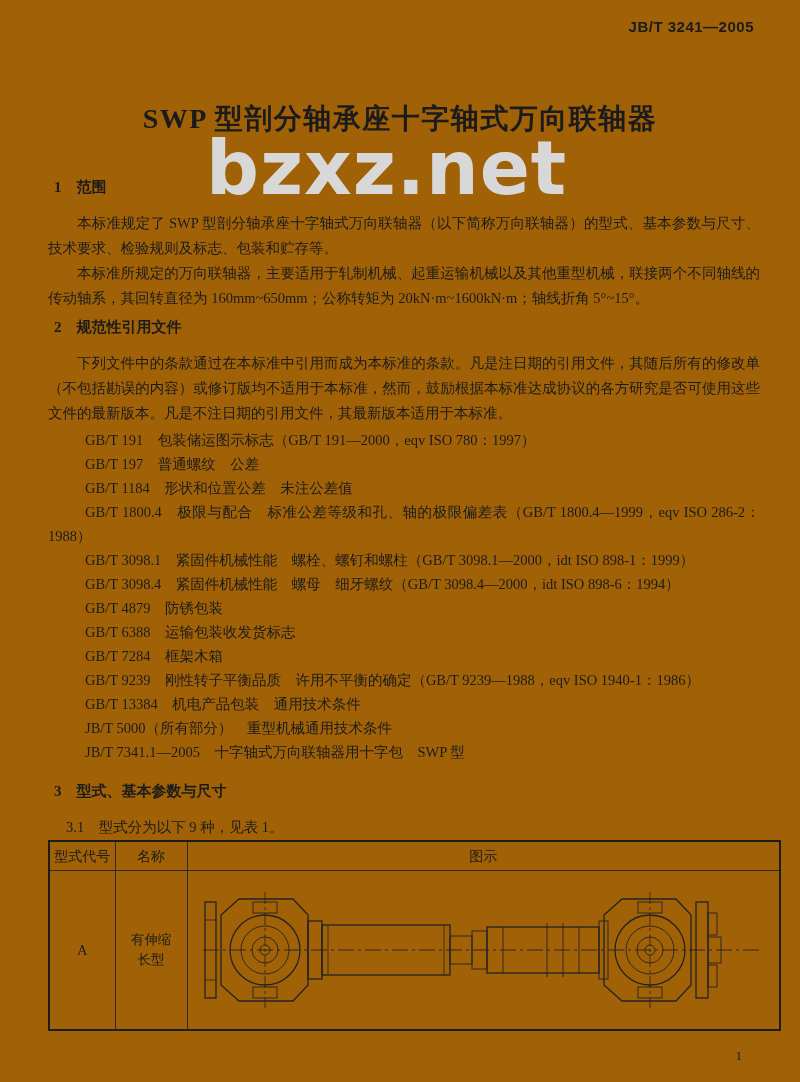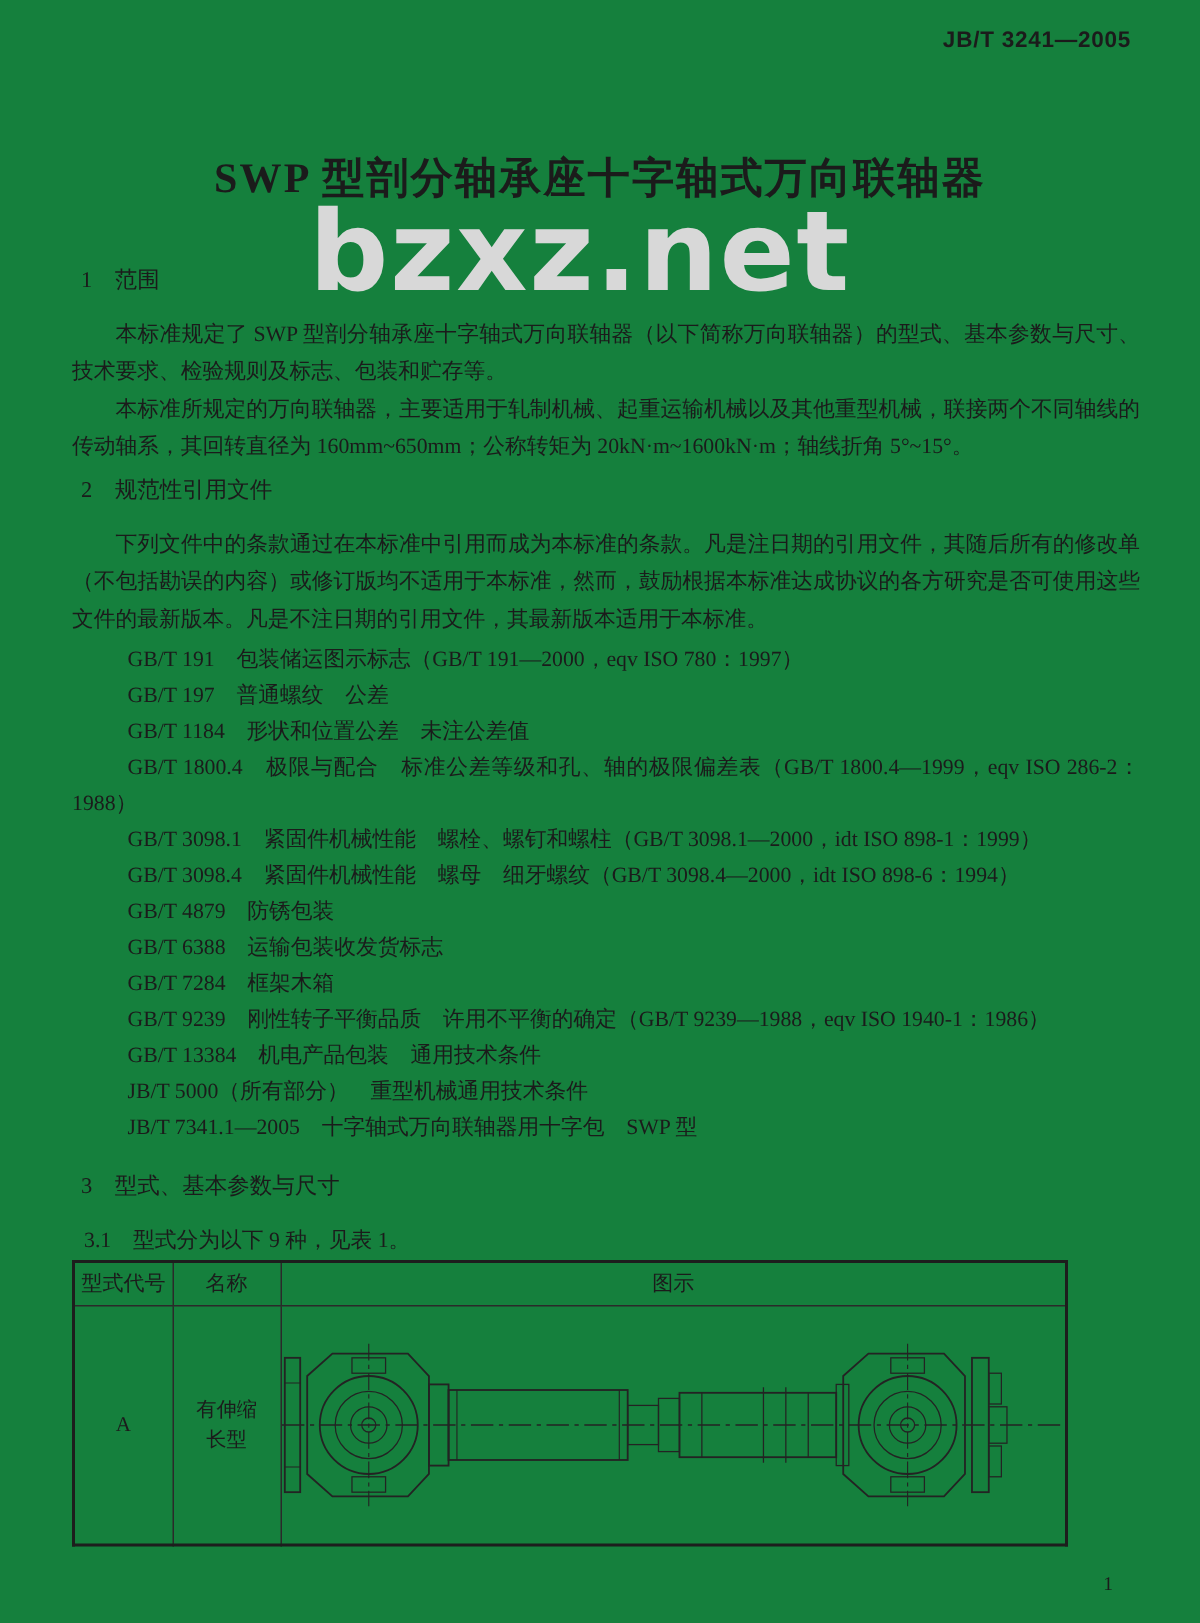--- a/index.html
+++ b/index.html
@@ -1,17 +1,17 @@
 <!DOCTYPE html>
 <html lang="zh"><head>
 <meta charset="utf-8">
 <style>
   html,body{margin:0;padding:0;background:#9a9a9a;}
   .page{
-    position:relative;width:800px;height:1082px;background:#15803d;
+    position:relative;width:800px;height:1082px;background:#a16207;
     margin:0 auto;overflow:hidden;
     font-family:"Liberation Serif","DejaVu Serif",serif;
     color:#1b1b1b;
   }
   .doc-code{
     position:absolute;top:18px;right:46px;
     font-size:15px;font-weight:bold;letter-spacing:.5px;
     font-family:"Liberation Sans","DejaVu Sans",sans-serif;
   }
   .title{
@@ -22,34 +22,34 @@
     position:absolute;top:131px;left:206px;z-index:1;
     font-family:"DejaVu Sans",sans-serif;font-weight:bold;
     font-size:74px;color:#d8d8d8;letter-spacing:1px;line-height:1;
     user-select:none;
   }
   .content{
     position:absolute;left:48px;top:168px;width:712px;z-index:2;
     font-size:14.5px;line-height:25px;
   }
   .sec-heading{
-    font-size:15px;font-weight:normal;margin:8px 0 13px 6px;line-height:22px;
+    font-size:15px;font-weight:bold;margin:8px 0 13px 6px;line-height:22px;
   }
   .sec-heading.s2{margin-top:5px;}
   .sec-heading.s3{margin-top:16px;}
   p.body-para{margin:0;text-indent:2em;text-align:justify;}
   .refs{margin-top:2px;line-height:24px;}
   .ref-line{text-indent:37px;text-align:justify;}
-  .clause{margin:10px 0 0 8px;line-height:25px;}
+  .clause{margin:10px 0 0 18px;line-height:25px;}
   .table-caption{
     text-align:center;font-weight:bold;font-size:15px;
     margin:8px 0 4px 0;letter-spacing:8px;
   }
   table.t1{
-    border-collapse:collapse;width:664px;table-layout:fixed;
+    border-collapse:collapse;width:733px;table-layout:fixed;
     border:2px solid #1d1d1d;
   }
   table.t1 th,table.t1 td{
     border:1.5px solid #2a2a2a;text-align:center;vertical-align:middle;
     font-size:14px;font-weight:normal;padding:0;
   }
   tr.hdr th{height:28px;}
   tr.row1 td{height:158px;}
   .col-code{width:66px;}
   .col-name{width:72px;}

